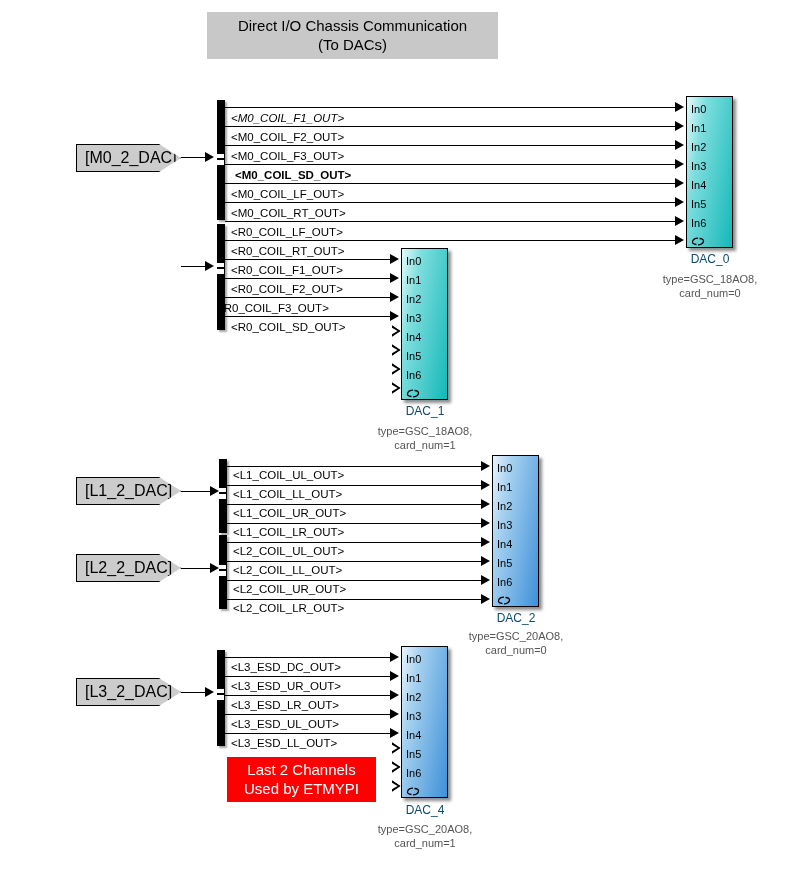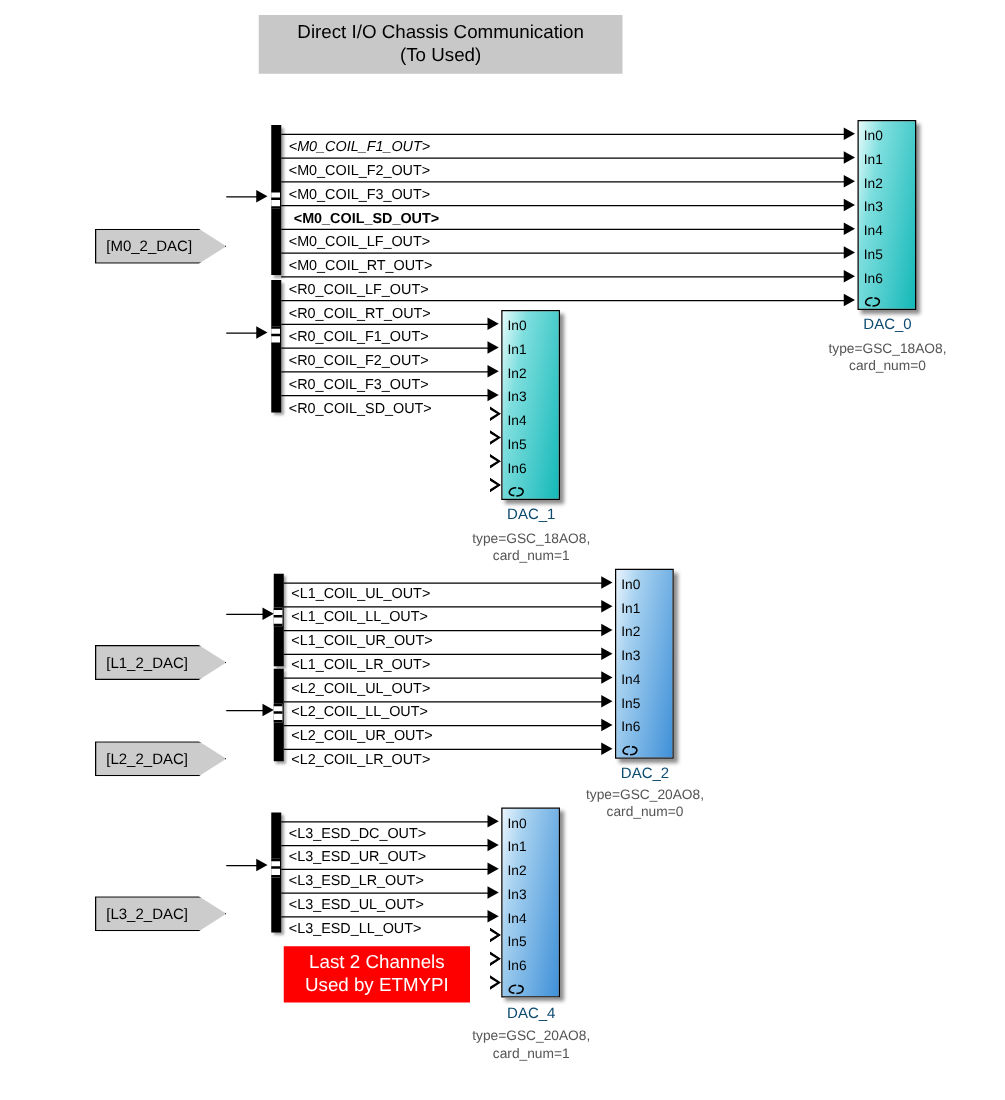--- a/index.html
+++ b/index.html
@@ -29,26 +29,25 @@
   .red-box{
     position:absolute;background:#fe0000;color:#ffffff;
     font-size:15px;line-height:19px;text-align:center;
     padding:3px 6px 4px 6px;white-space:pre-line;
   }
 
   
   .from-block{
     position:absolute;height:28px;
     background:#cccccc;border:1px solid #000;
-    color:#000;font-size:12px;
+    color:#000;font-size:16px;
     display:flex;align-items:center;justify-content:flex-start;
     padding-left:8px;box-sizing:border-box;
     clip-path:polygon(0 0, calc(100% - 22px) 0, 100% 50%, calc(100% - 22px) 100%, 0 100%);
     filter:drop-shadow(2px 2px 1px rgba(0,0,0,.4));
-    margin-top:39px;
   }
 
   
   .bus-bar{
     position:absolute;width:8px;background:#000;
     box-shadow:2px 2px 2px rgba(0,0,0,.35);
   }
   .bus-port{
     position:absolute;width:7px;height:11px;background:#fff;
     border-top:2px solid #000;border-bottom:2px solid #000;
@@ -99,21 +98,21 @@
     clip-path:polygon(0 0, 100% 50%, 0 100%, 0 78%, 62% 50%, 0 22%);
   }
   .stub{position:absolute;height:1px;background:#000;}
 </style>
 </head>
 <body>
 
 <div id="canvas">
 
   <div class="title-box" style="left:207px;top:12px;width:271px;">Direct I/O Chassis Communication
-(To Used)</div>
+(To DACs)</div>
 
 
   <div class="red-box" style="left:227px;top:757px;width:137px;">Last 2 Channels
 Used by ETMYPI</div>
 
   <div class="from-block" style="left:76px;top:144px;width:105px;">
     <span>[M0_2_DAC]</span>
   </div>
   <div class="from-block" style="left:76px;top:477px;width:105px;">
     <span>[L1_2_DAC]</span>
@@ -186,21 +185,21 @@
   <div class="sig-line" style="left:225px;top:259px;width:168px;"></div>
   <div class="arrow-head" style="left:390px;top:254px;"></div>
   <div class="sig-label" style="left:231px;top:264px;">&lt;R0_COIL_F1_OUT&gt;</div>
 
   <div class="sig-line" style="left:225px;top:278px;width:168px;"></div>
   <div class="arrow-head" style="left:390px;top:273px;"></div>
   <div class="sig-label" style="left:231px;top:283px;">&lt;R0_COIL_F2_OUT&gt;</div>
 
   <div class="sig-line" style="left:225px;top:297px;width:168px;"></div>
   <div class="arrow-head" style="left:390px;top:292px;"></div>
-  <div class="sig-label" style="left:231px;top:302px;text-align:right;">&lt;R0_COIL_F3_OUT&gt;</div>
+  <div class="sig-label" style="left:217px;top:302px;text-align:right;">&lt;R0_COIL_F3_OUT&gt;</div>
 
   <div class="sig-line" style="left:225px;top:316px;width:168px;"></div>
   <div class="arrow-head" style="left:390px;top:311px;"></div>
   <div class="sig-label" style="left:231px;top:321px;">&lt;R0_COIL_SD_OUT&gt;</div>
 
   <div class="sig-line" style="left:227px;top:466px;width:257px;"></div>
   <div class="arrow-head" style="left:481px;top:461px;"></div>
   <div class="sig-label" style="left:233px;top:469px;">&lt;L1_COIL_UL_OUT&gt;</div>
 
   <div class="sig-line" style="left:227px;top:485px;width:257px;"></div>

